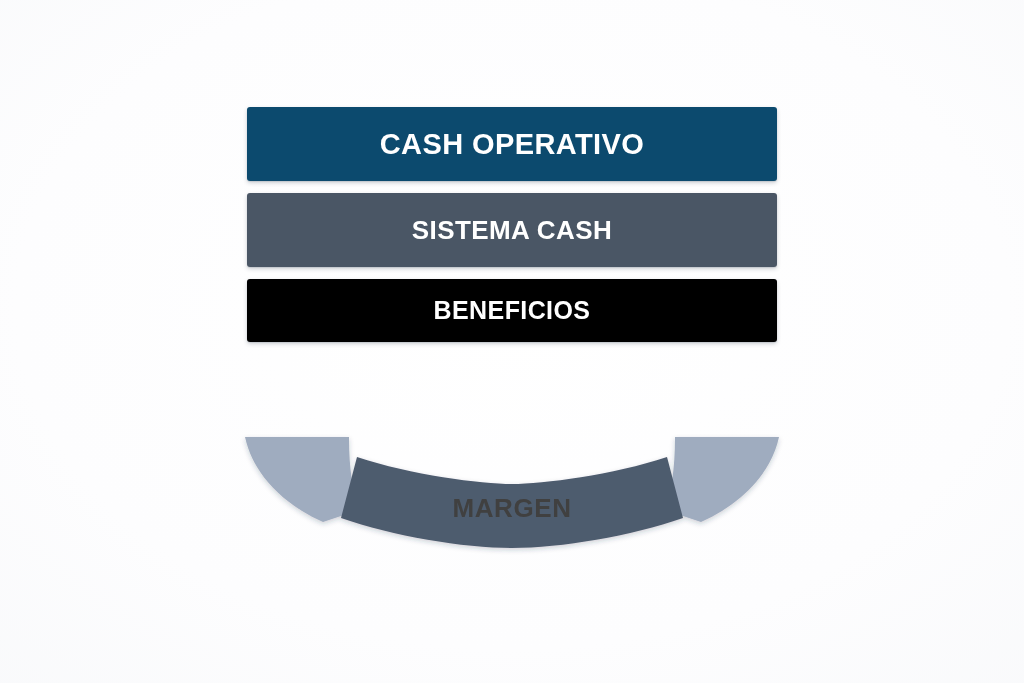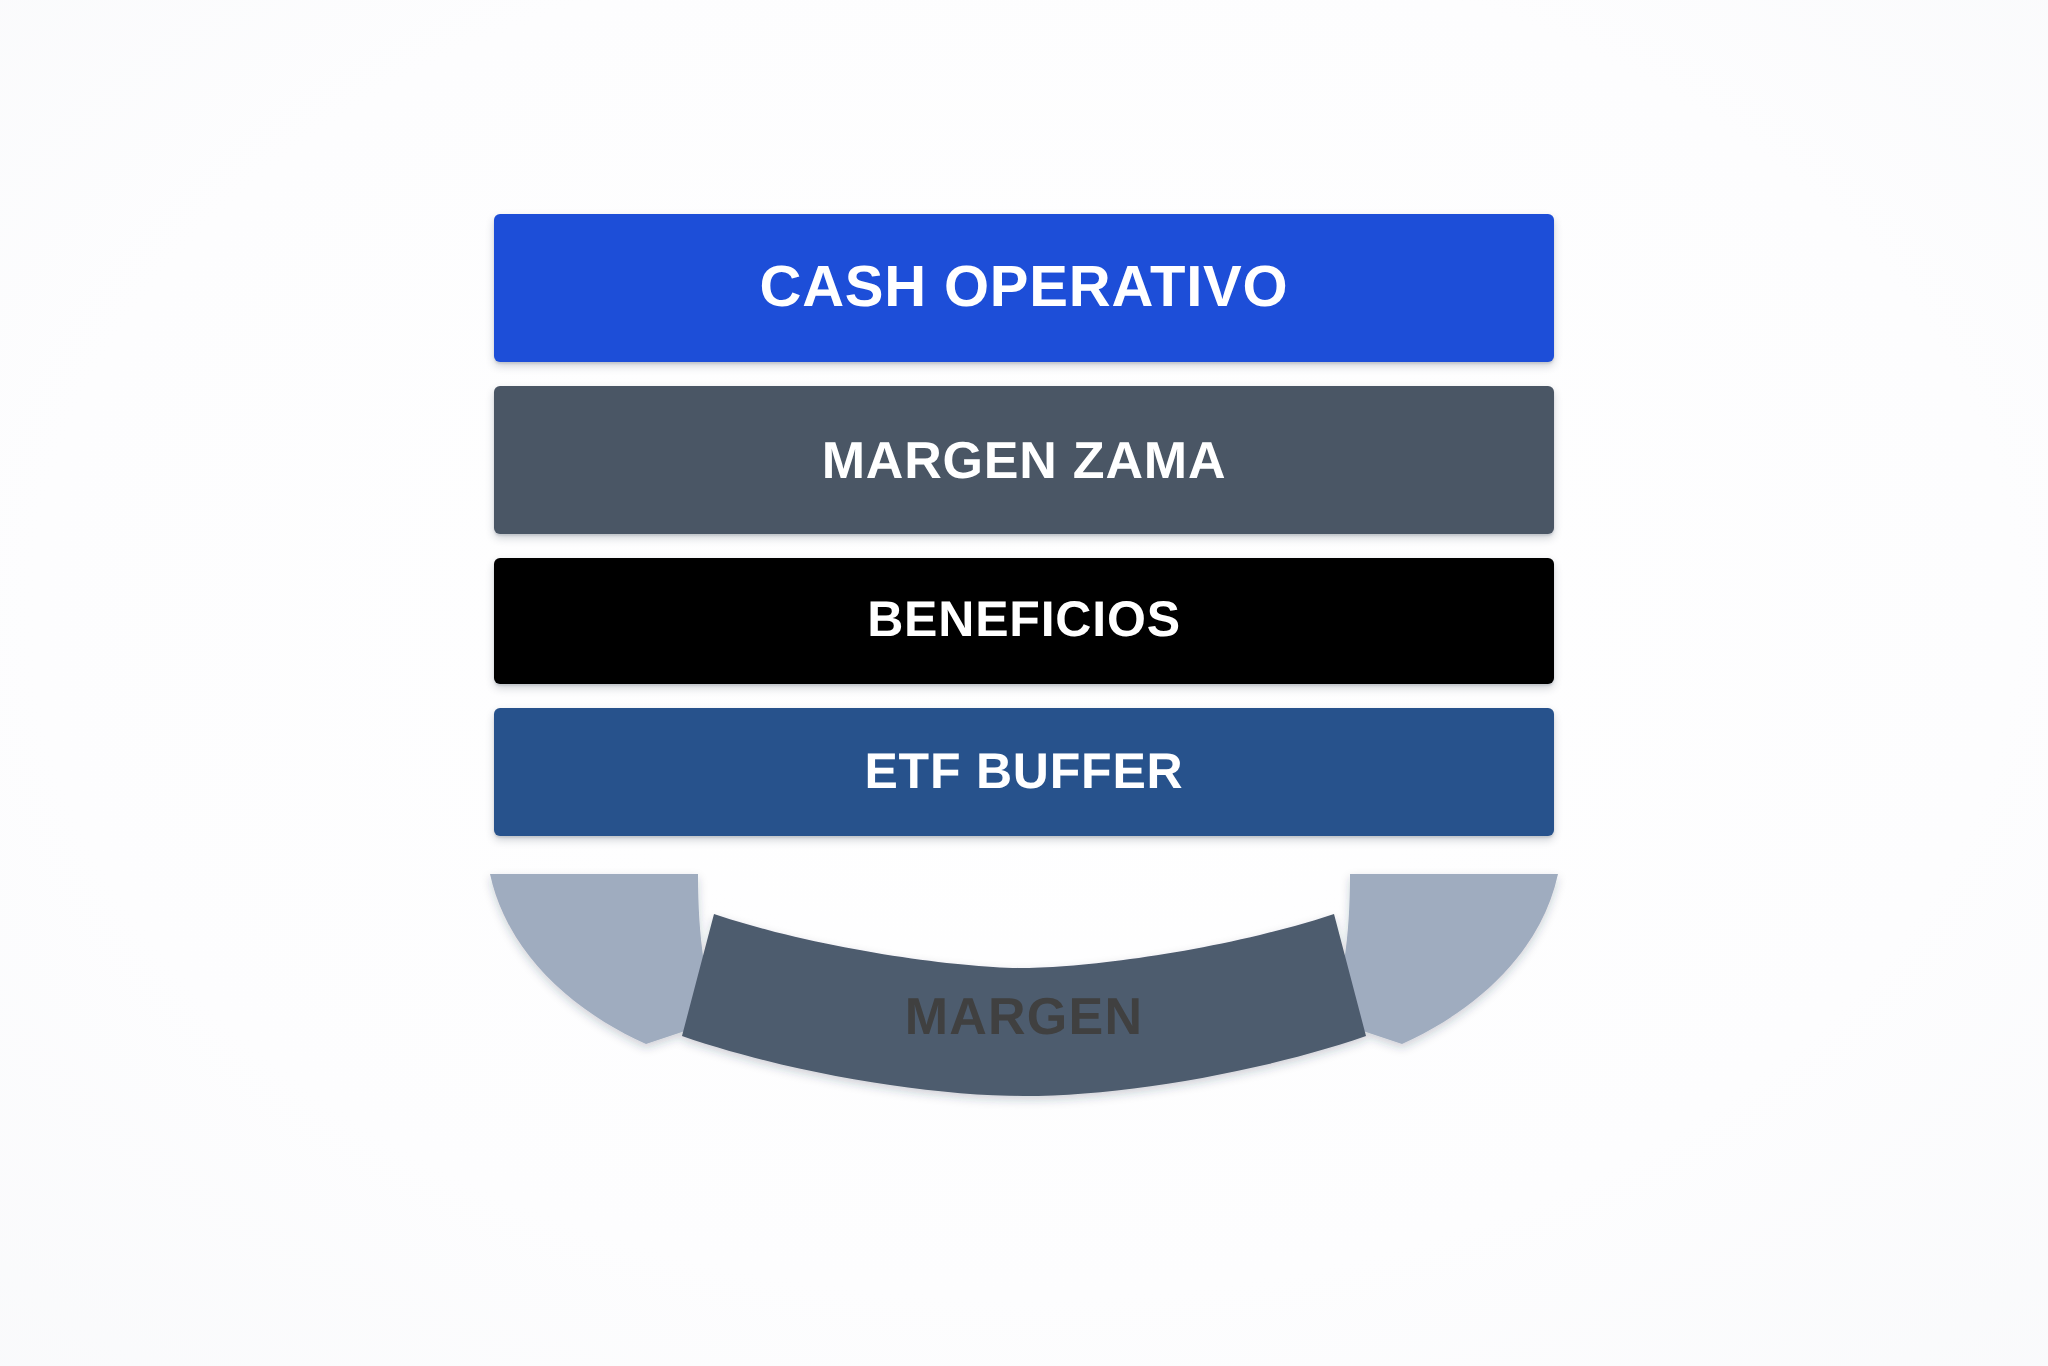--- a/index.html
+++ b/index.html
@@ -96,35 +96,32 @@
     user-select: none;
   }
 </style>
 </head>
 <body>
 
 <div class="page-bg"></div>
 
 <div class="stack">
 
-  <div class="bar bar-1" style="background:#1d4ed8;">
+  <div class="bar bar-1" style="background:#0c4a6e;">
     <span class="bar-label">CASH OPERATIVO</span>
   </div>
 
   <div class="bar bar-2" style="background:#4A5665;">
-    <span class="bar-label">MARGEN ZAMA</span>
+    <span class="bar-label">SISTEMA CASH</span>
   </div>
 
   <div class="bar bar-3" style="background:#000000;">
     <span class="bar-label">BENEFICIOS</span>
   </div>
 
-  <div class="bar bar-4" style="background:#27528C;">
-    <span class="bar-label">ETF BUFFER</span>
-  </div>
 
 </div>
 
 <div class="shield">
   <svg width="562" height="130" viewBox="0 0 562 130" xmlns="http://www.w3.org/2000/svg">
     <defs>
       <filter id="shieldShadow" x="-20%" y="-20%" width="140%" height="150%">
         <feDropShadow dx="0" dy="2" stdDeviation="2.4" flood-color="#28374b" flood-opacity="0.22"></feDropShadow>
       </filter>
     </defs>

